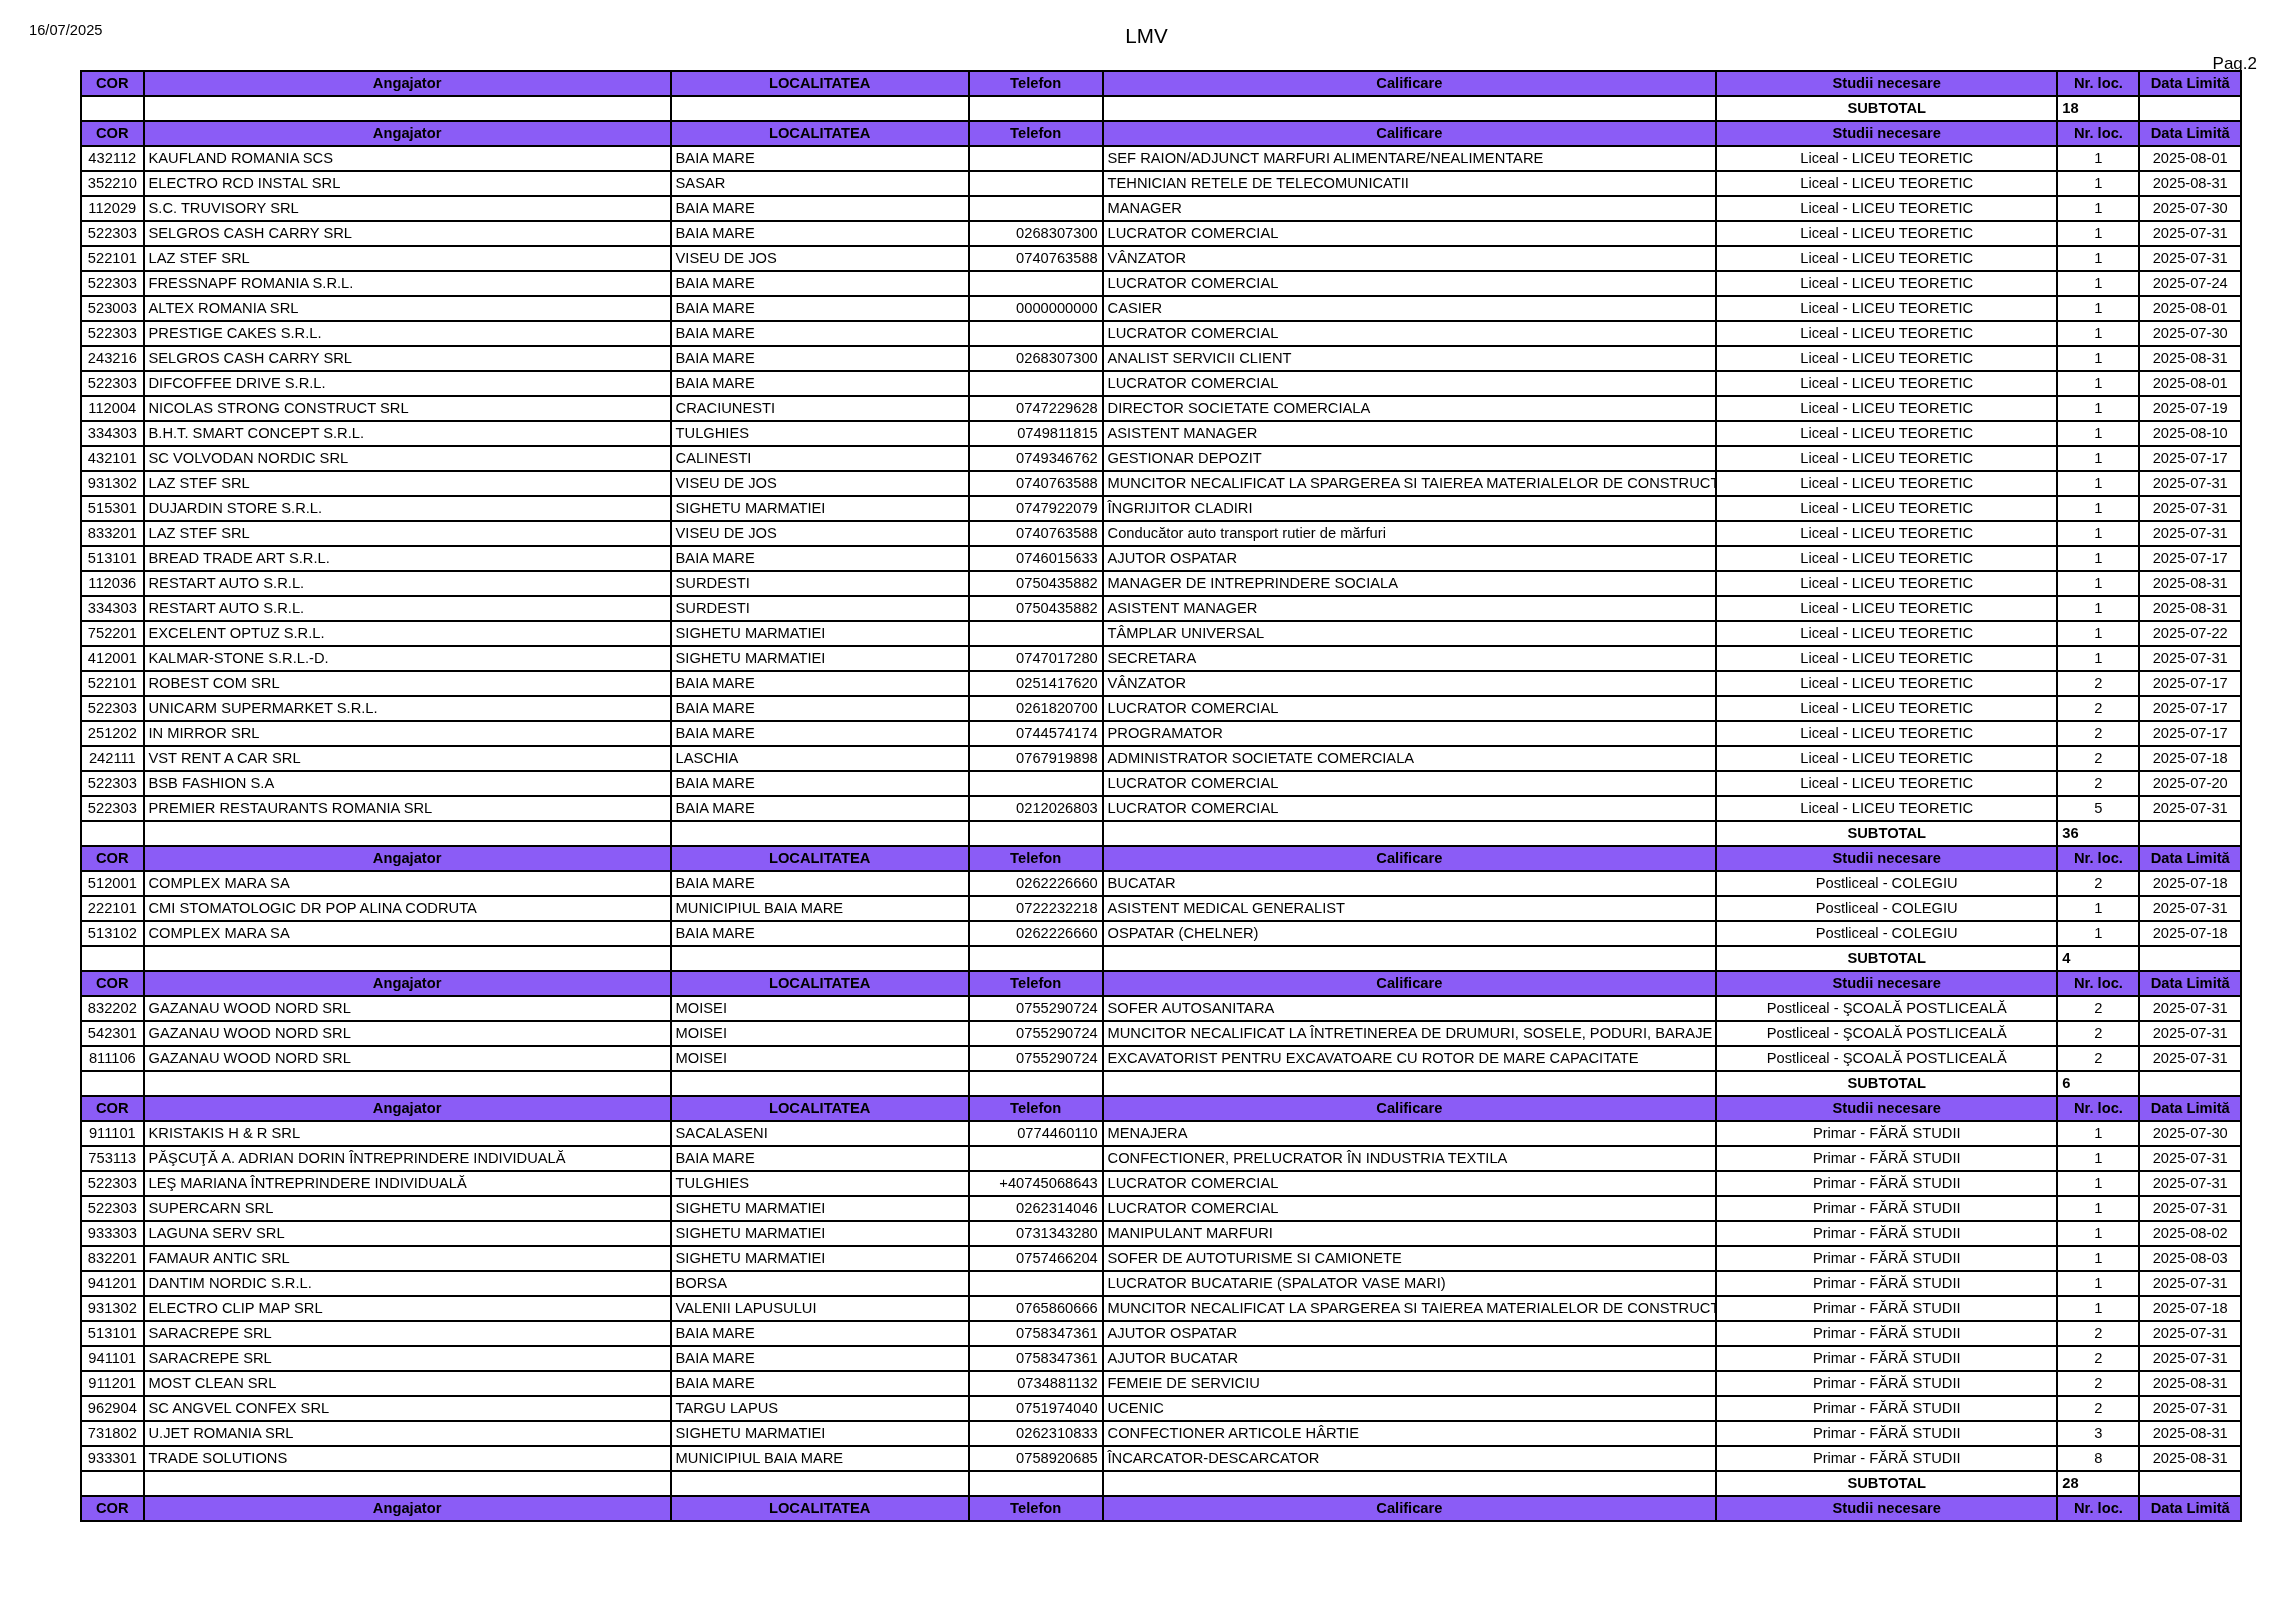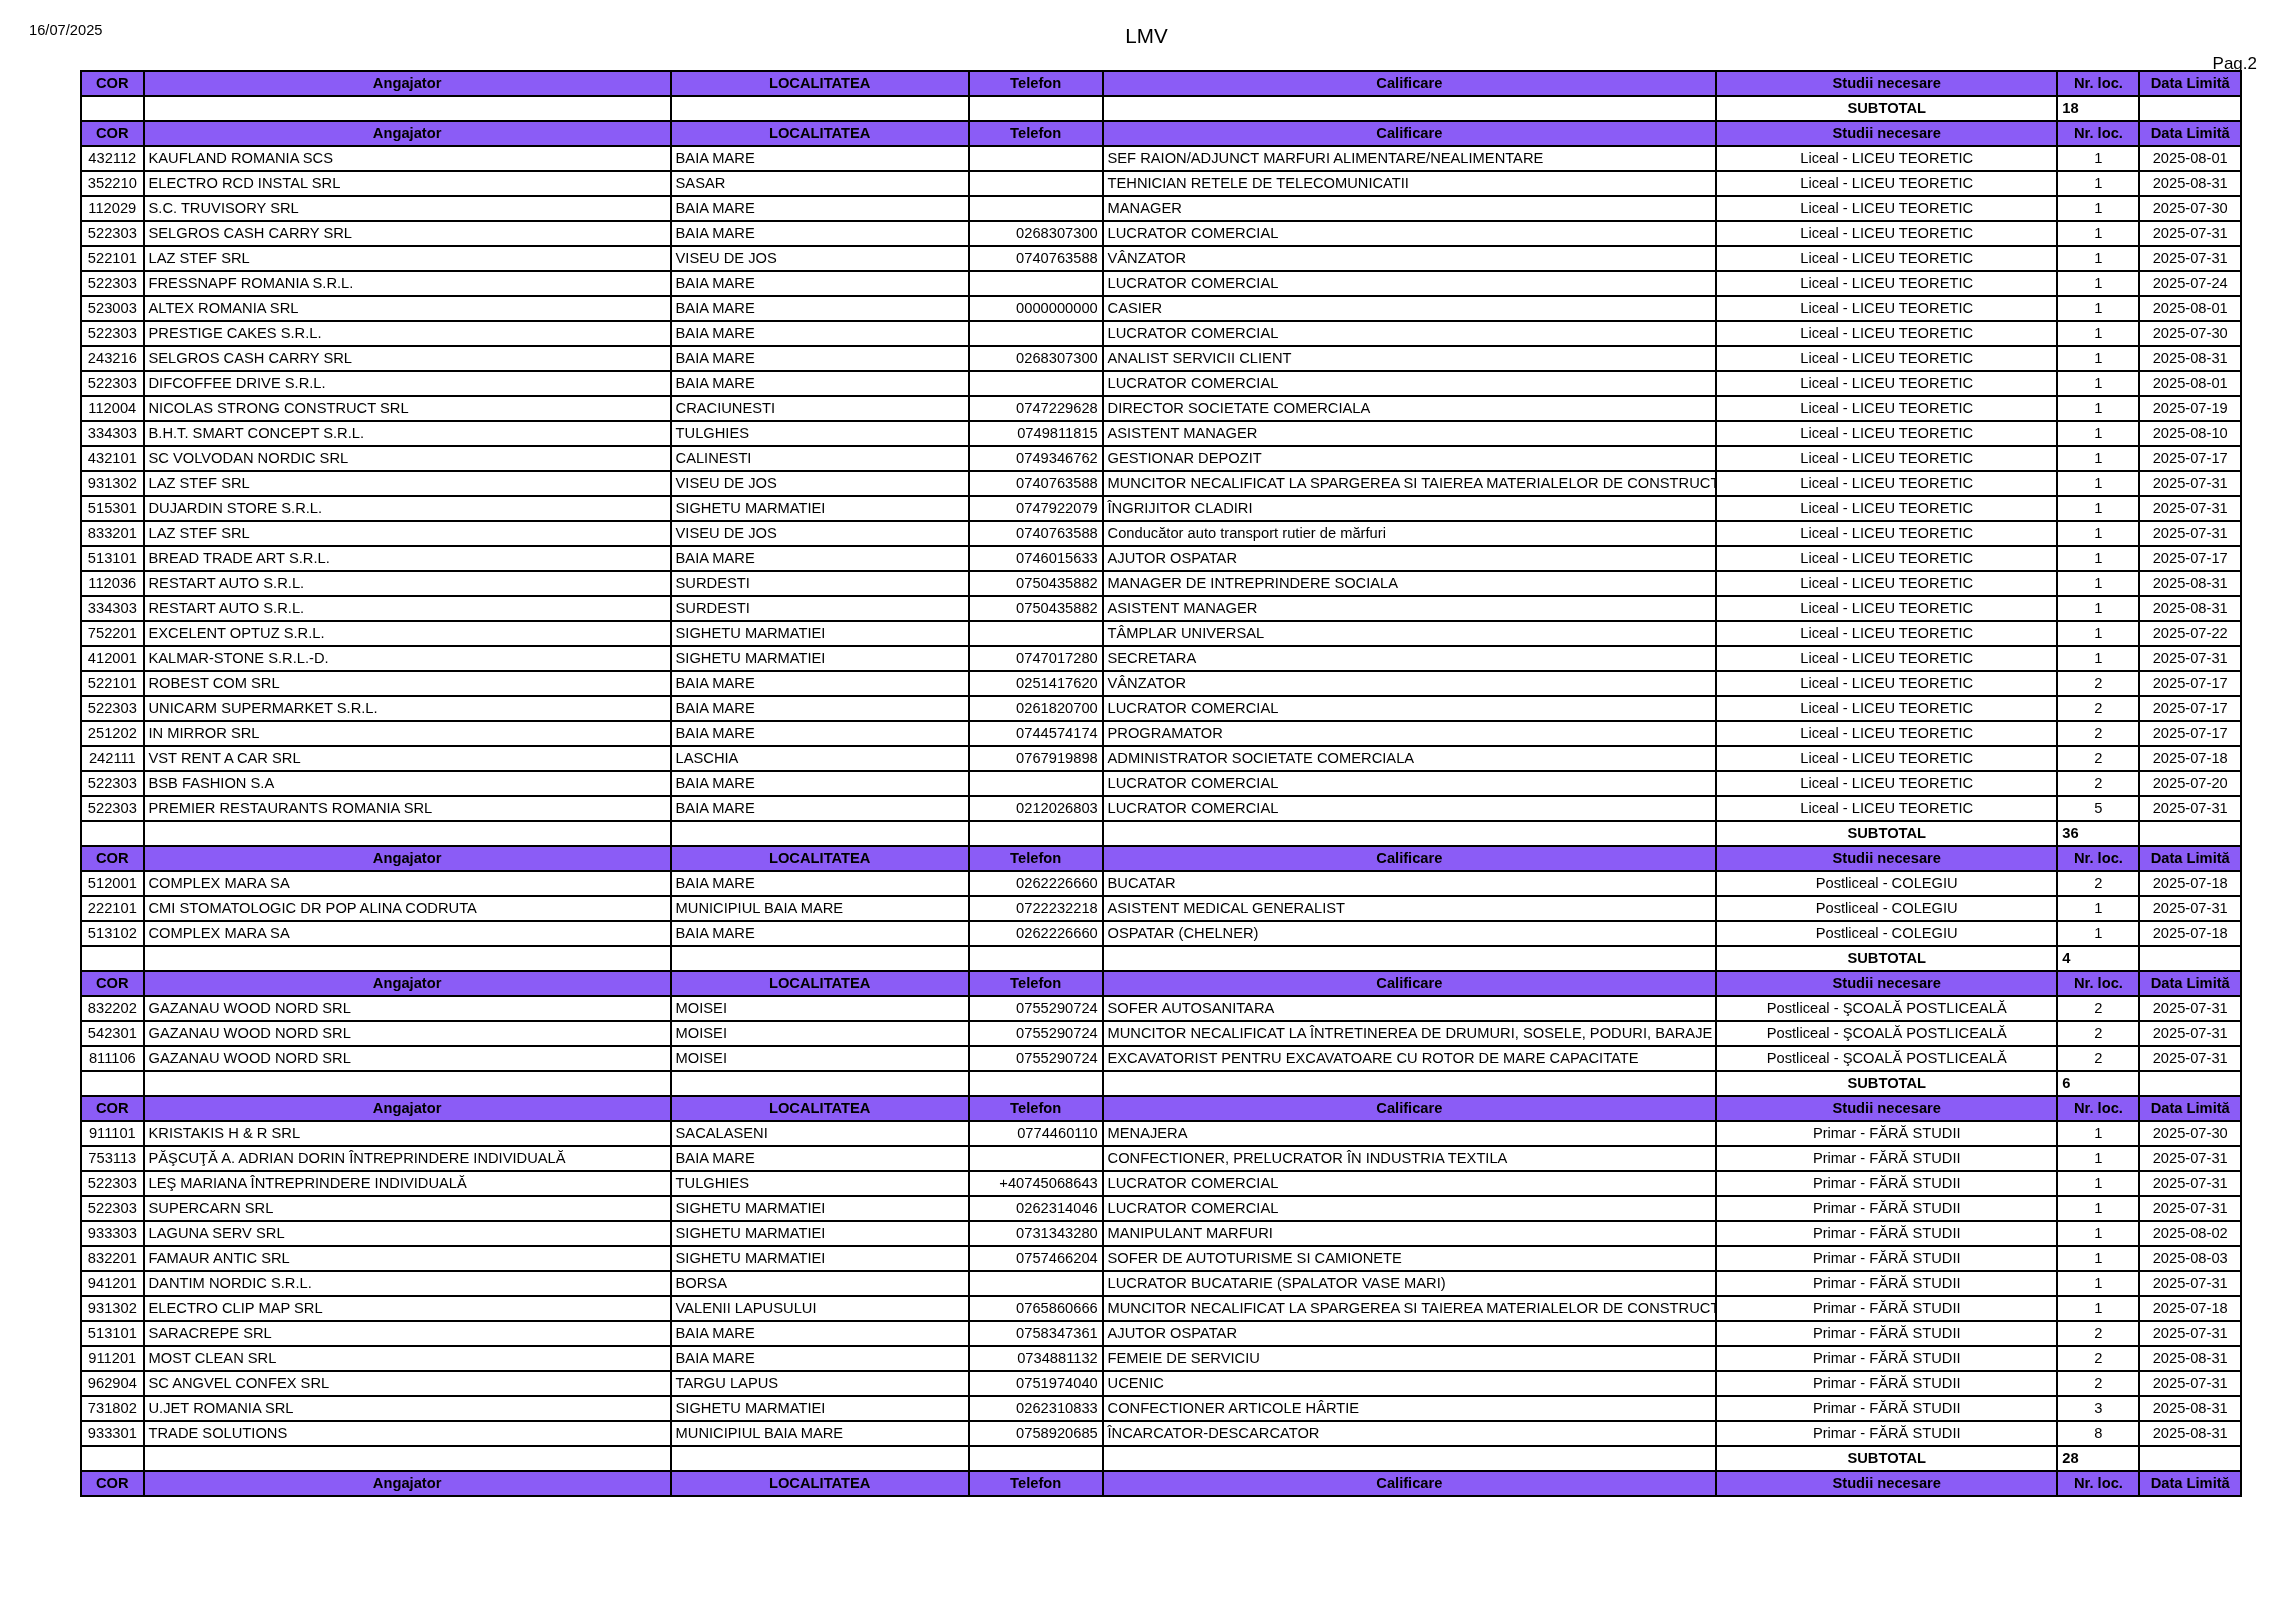--- a/index.html
+++ b/index.html
@@ -549,20 +549,30 @@
           <td class="c-cor">513101</td>
           <td class="c-ang">SARACREPE SRL</td>
           <td class="c-loc">BAIA MARE</td>
           <td class="c-tel">0758347361</td>
           <td class="c-cal">AJUTOR OSPATAR</td>
           <td class="c-stu">Primar - FĂRĂ STUDII</td>
           <td class="c-nr">2</td>
           <td class="c-dat">2025-07-31</td>
         </tr>
         <tr>
+          <td class="c-cor">941101</td>
+          <td class="c-ang">SARACREPE SRL</td>
+          <td class="c-loc">BAIA MARE</td>
+          <td class="c-tel">0758347361</td>
+          <td class="c-cal">AJUTOR BUCATAR</td>
+          <td class="c-stu">Primar - FĂRĂ STUDII</td>
+          <td class="c-nr">2</td>
+          <td class="c-dat">2025-07-31</td>
+        </tr>
+        <tr>
           <td class="c-cor">911201</td>
           <td class="c-ang">MOST CLEAN SRL</td>
           <td class="c-loc">BAIA MARE</td>
           <td class="c-tel">0734881132</td>
           <td class="c-cal">FEMEIE DE SERVICIU</td>
           <td class="c-stu">Primar - FĂRĂ STUDII</td>
           <td class="c-nr">2</td>
           <td class="c-dat">2025-08-31</td>
         </tr>
         <tr>

